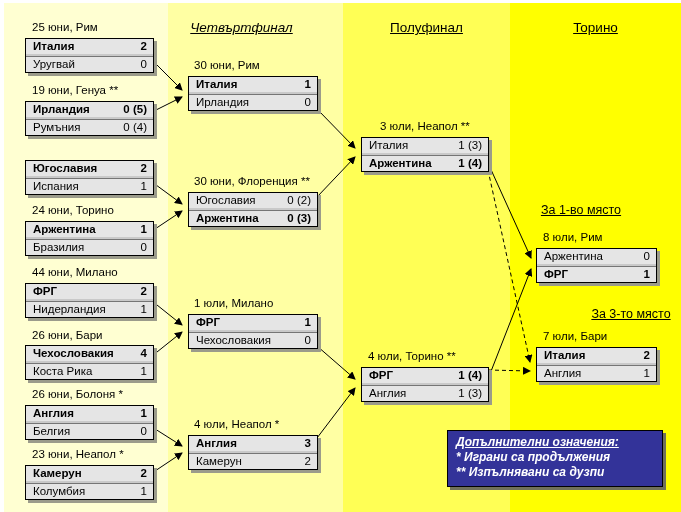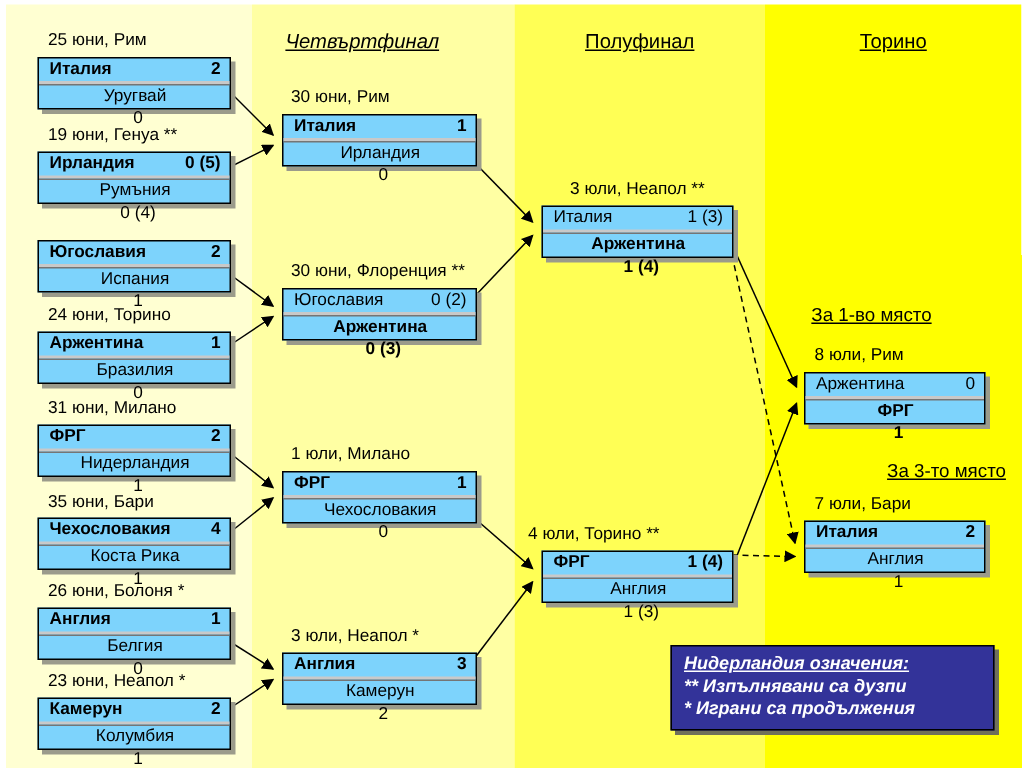--- a/index.html
+++ b/index.html
@@ -21,29 +21,29 @@
   .colhead{position:absolute;top:20px;font-size:13.5px;text-align:center;}
   .colhead span{text-decoration:underline;}
   .subhead{position:absolute;font-size:12.5px;text-align:center;font-weight:normal;}
   .subhead span{text-decoration:underline;}
 
   
   .mdate{position:absolute;font-size:11.5px;white-space:nowrap;}
 
   
   .match{
-    position:absolute;background:#7dd3fc;border:1px solid #000;
+    position:absolute;background:#e5e5e5;border:1px solid #000;
     box-shadow:3px 3px 0 #9b9b8b;
   }
   .trow{
     height:15px;line-height:15px;display:flex;align-items:center;
     justify-content:space-between;padding:0 6px 0 7px;font-size:11.5px;
     white-space:nowrap;
   }
-  .sep{border-top:3px ridge #c9c9c9;flex-direction:column;}
+  .sep{border-top:3px ridge #c9c9c9;}
   .winner{font-weight:bold;}
   .tscore{padding-left:4px;}
 
   
   svg.connectors{position:absolute;left:0;top:0;pointer-events:none;}
   svg.connectors line{stroke:#000;stroke-width:1;}
   svg.connectors line.dash{stroke-dasharray:4,3;}
 
   
   .legend{
@@ -136,33 +136,33 @@
   <div class="trow winner">
       <span class="tname">Аржентина</span>
       <span class="tscore">1</span>
     </div>
   <div class="trow sep">
       <span class="tname">Бразилия</span>
       <span class="tscore">0</span>
     </div>
 </div>
 
-<div class="mdate" style="left:32px;top:266px;">31 юни, Милано</div>
+<div class="mdate" style="left:32px;top:266px;">44 юни, Милано</div>
 <div class="match" style="left:25px;top:283px;width:127px;">
   <div class="trow winner">
       <span class="tname">ФРГ</span>
       <span class="tscore">2</span>
     </div>
   <div class="trow sep">
       <span class="tname">Нидерландия</span>
       <span class="tscore">1</span>
     </div>
 </div>
 
-<div class="mdate" style="left:32px;top:329px;">35 юни, Бари</div>
+<div class="mdate" style="left:32px;top:329px;">26 юни, Бари</div>
 <div class="match" style="left:25px;top:345px;width:127px;">
   <div class="trow winner">
       <span class="tname">Чехословакия</span>
       <span class="tscore">4</span>
     </div>
   <div class="trow sep">
       <span class="tname">Коста Рика</span>
       <span class="tscore">1</span>
     </div>
 </div>
@@ -220,21 +220,21 @@
   <div class="trow winner">
       <span class="tname">ФРГ</span>
       <span class="tscore">1</span>
     </div>
   <div class="trow sep">
       <span class="tname">Чехословакия</span>
       <span class="tscore">0</span>
     </div>
 </div>
 
-<div class="mdate" style="left:194px;top:418px;">3 юли, Неапол *</div>
+<div class="mdate" style="left:194px;top:418px;">4 юли, Неапол *</div>
 <div class="match" style="left:188px;top:435px;width:128px;">
   <div class="trow winner">
       <span class="tname">Англия</span>
       <span class="tscore">3</span>
     </div>
   <div class="trow sep">
       <span class="tname">Камерун</span>
       <span class="tscore">2</span>
     </div>
 </div>
@@ -244,21 +244,21 @@
   <div class="trow">
       <span class="tname">Италия</span>
       <span class="tscore">1 (3)</span>
     </div>
   <div class="trow sep winner">
       <span class="tname">Аржентина</span>
       <span class="tscore">1 (4)</span>
     </div>
 </div>
 
-<div class="mdate" style="left:352px;top:350px;">4 юли, Торино **</div>
+<div class="mdate" style="left:368px;top:350px;">4 юли, Торино **</div>
 <div class="match" style="left:361px;top:367px;width:126px;">
   <div class="trow winner">
       <span class="tname">ФРГ</span>
       <span class="tscore">1 (4)</span>
     </div>
   <div class="trow sep">
       <span class="tname">Англия</span>
       <span class="tscore">1 (3)</span>
     </div>
 </div>
@@ -281,16 +281,16 @@
       <span class="tname">Италия</span>
       <span class="tscore">2</span>
     </div>
   <div class="trow sep">
       <span class="tname">Англия</span>
       <span class="tscore">1</span>
     </div>
 </div>
 
 <div class="legend">
-  <div class="ltitle">Нидерландия означения:</div>
+  <div class="ltitle">Допълнителни означения:</div>
+  <div>* Играни са продължения</div>
   <div>** Изпълнявани са дузпи</div>
-  <div>* Играни са продължения</div>
 </div>
 
 </body></html>

